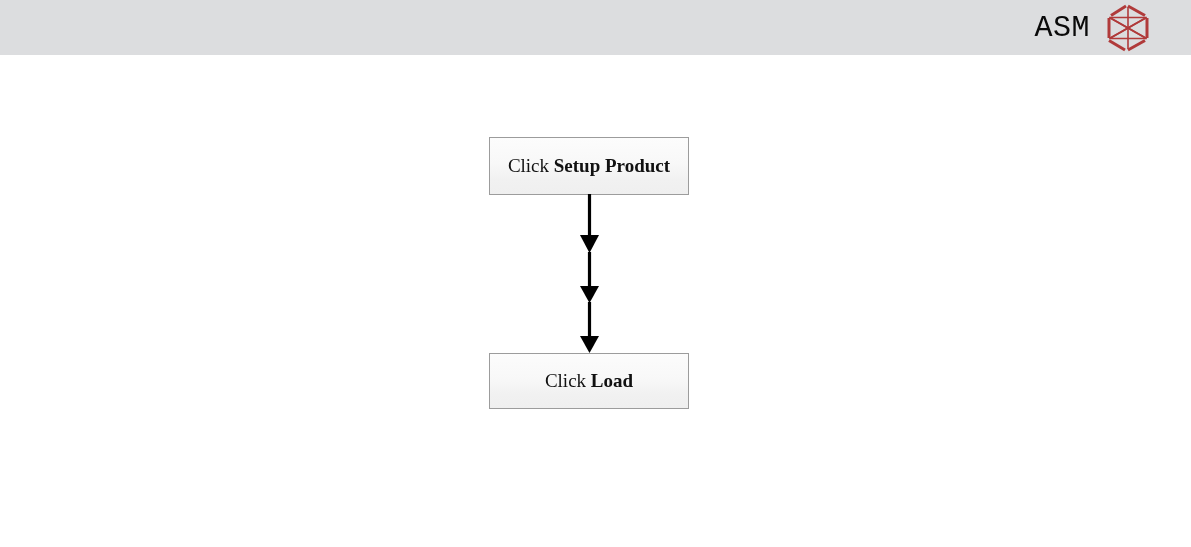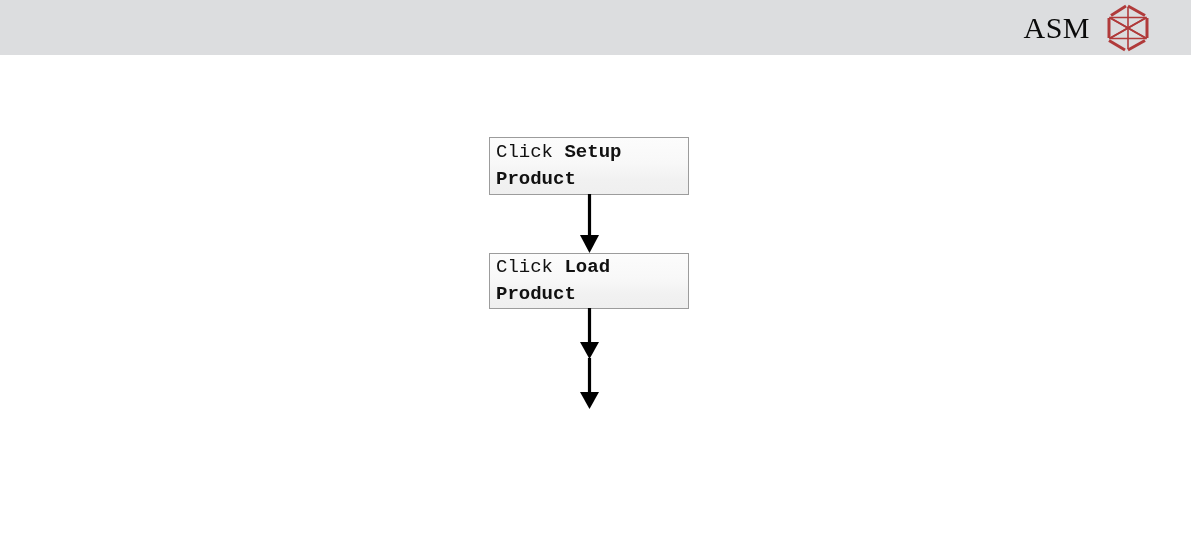--- a/index.html
+++ b/index.html
@@ -27,21 +27,21 @@
   #brand {
     position: absolute;
     right: 38px;
     top: 0;
     height: 55px;
     display: flex;
     align-items: center;
     gap: 13px;
   }
   #brand-name {
-    font-family: Liberation Serif, serif;
+    font-family: Liberation Mono, monospace;
     font-size: 30px;
     font-weight: 400;
     letter-spacing: 0.5px;
     color: #0a0a0a;
     line-height: 1;
   }
   #brand-logo {
     width: 50px;
     height: 50px;
     display: block;
@@ -60,21 +60,21 @@
     width: 200px;
     height: 56px;
     box-sizing: border-box;
     border: 1px solid #9c9c9c;
     background: linear-gradient(to bottom, #fcfcfc 0%, #f8f8f8 45%, #f1f1f1 75%, #efefef 100%);
     display: flex;
     align-items: center;
     justify-content: center;
     text-align: left;
     color: #111111;
-    font-family: Liberation Mono, monospace;
+    font-family: Liberation Serif, serif;
     font-size: 19px;
     font-weight: 400;
     line-height: 1.42;
     padding: 0 6px;
   }
   .flow-node.two-line {
     height: 58px;
   }
   .flow-node .node-text {
     display: block;
@@ -138,33 +138,33 @@
     <span class="node-text"><span>Click </span><b>Setup Product</b></span>
   </div>
 
   <div class="flow-connector">
     <svg width="200" height="60" viewBox="0 0 200 60" aria-hidden="true">
       <line x1="100.5" y1="0" x2="100.5" y2="46" stroke="#000000" stroke-width="3.2"></line>
       <polygon points="100.5,59 91,41 110,41" fill="#000000"></polygon>
     </svg>
   </div>
 
-  <div class="flow-node">
-    <span class="node-text"><span>Click </span><b>Load Product</b></span>
-  </div>
 
   <div class="flow-connector short">
     <svg width="200" height="52" viewBox="0 0 200 52" aria-hidden="true">
       <line x1="100.5" y1="0" x2="100.5" y2="39" stroke="#000000" stroke-width="3.2"></line>
       <polygon points="100.5,51 91,34 110,34" fill="#000000"></polygon>
     </svg>
   </div>
 
 
   <div class="flow-connector short">
     <svg width="200" height="52" viewBox="0 0 200 52" aria-hidden="true">
       <line x1="100.5" y1="0" x2="100.5" y2="39" stroke="#000000" stroke-width="3.2"></line>
       <polygon points="100.5,51 91,34 110,34" fill="#000000"></polygon>
     </svg>
   </div>
 
+  <div class="flow-node">
+    <span class="node-text"><span>Click </span><b>Load</b></span>
+  </div>
 
 </div>
 
 </body></html>

